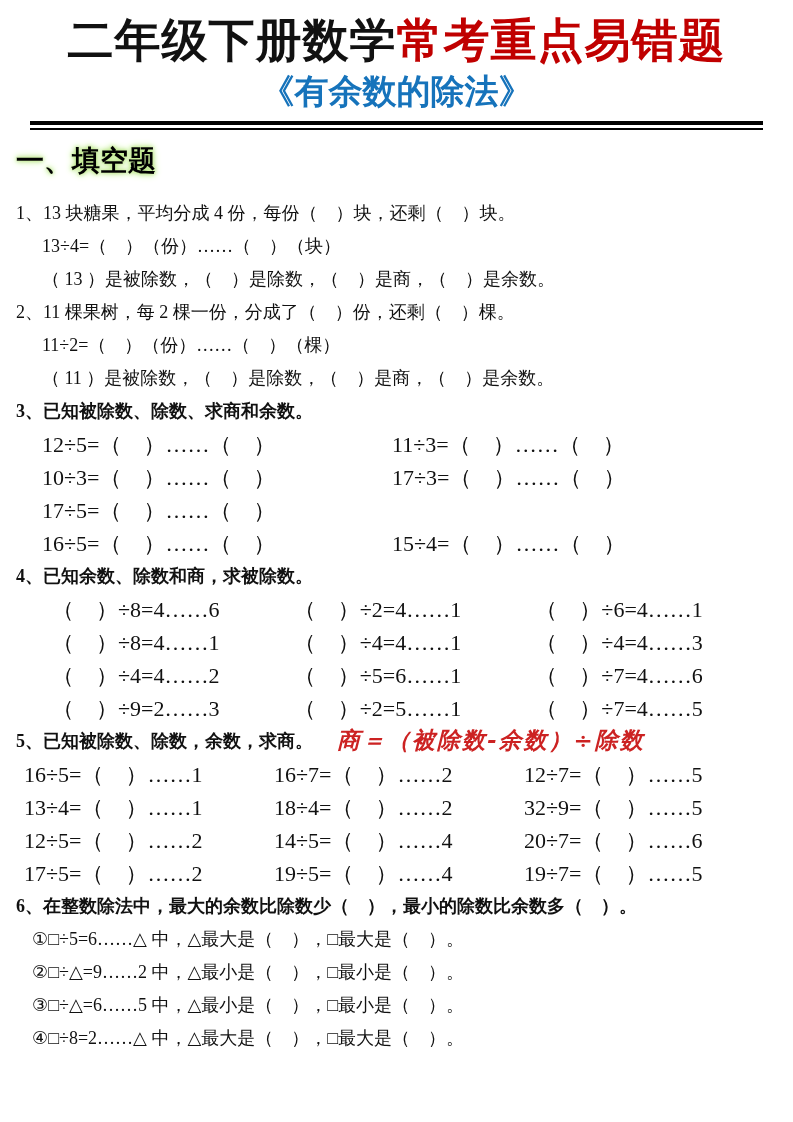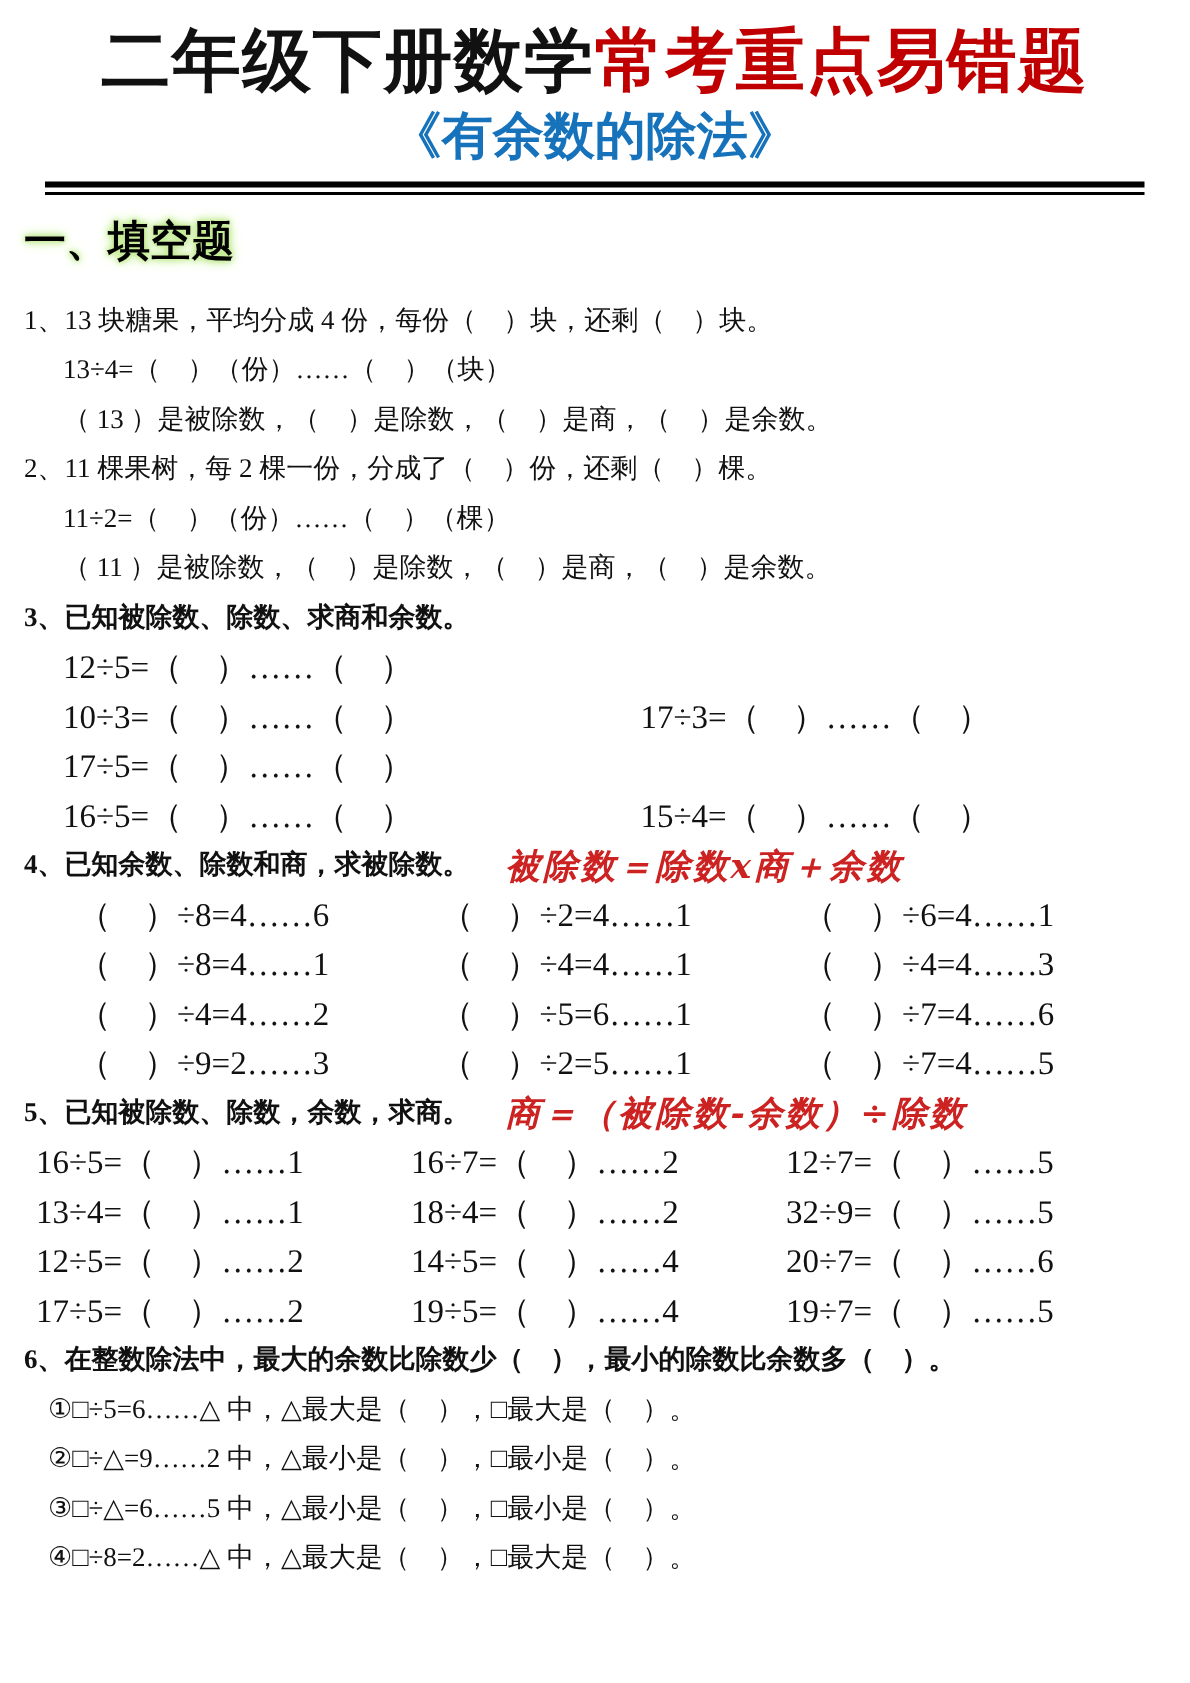--- a/index.html
+++ b/index.html
@@ -24,27 +24,27 @@
   }
   .section-heading{
     display:inline-block;font-size:28px;font-weight:bold;color:#000;
     margin:12px 0 17px 0;
     text-shadow:0 0 2px #d3f3a6,0 0 4px #a8dd6e,0 0 7px #c9f09a,0 0 10px #dff7c0;
   }
   .line{font-size:18px;line-height:33px;white-space:nowrap;}
   .bold{font-weight:bold;}
   .indent1{padding-left:26px;}
   .indent2{padding-left:16px;}
-  .hdr-row{display:flex;align-items:flex-end;}
+  .hdr-row{display:flex;align-items:flex-start;}
   .note{
     color:#CC2222;font-size:23px;font-weight:bold;font-style:italic;
     letter-spacing:2px;padding-left:24px;
     font-family:"DejaVu Serif","Liberation Serif",serif;
   }
-  .row2{display:flex;padding-left:26px;justify-content:space-between;}
+  .row2{display:flex;padding-left:26px;}
   .row2 .cell{width:350px;}
   .row3{display:flex;padding-left:36px;}
   .row3 .cell{width:242px;}
   .row3q5{display:flex;padding-left:8px;}
   .row3q5 .cell{width:250px;}
   .cell{font-size:22px;line-height:33px;white-space:nowrap;}
 </style>
 </head>
 <body>
 
@@ -67,37 +67,37 @@
 
   
   <div class="line">2、11 棵果树，每 2 棵一份，分成了（　）份，还剩（　）棵。</div>
   <div class="line indent1">11÷2=（　）（份）……（　）（棵）</div>
   <div class="line indent1">（ 11 ）是被除数，（　）是除数，（　）是商，（　）是余数。</div>
 
   
   <div class="line bold">3、已知被除数、除数、求商和余数。</div>
   <div class="row2">
     <span class="cell">12÷5=（　）……（　）</span>
+    <span class="cell">11÷3=（　）……（　）</span>
   </div>
   <div class="row2">
     <span class="cell">10÷3=（　）……（　）</span>
     <span class="cell">17÷3=（　）……（　）</span>
   </div>
   <div class="row2">
     <span class="cell">17÷5=（　）……（　）</span>
   </div>
   <div class="row2">
     <span class="cell">16÷5=（　）……（　）</span>
     <span class="cell">15÷4=（　）……（　）</span>
   </div>
 
   
   <div class="hdr-row">
     <span class="line bold">4、已知余数、除数和商，求被除数。</span>
-    <span class="note">被除数＝除数x商＋余数</span>
   </div>
   <div class="row3">
     <span class="cell">（　）÷8=4……6</span>
     <span class="cell">（　）÷2=4……1</span>
     <span class="cell">（　）÷6=4……1</span>
   </div>
   <div class="row3">
     <span class="cell">（　）÷8=4……1</span>
     <span class="cell">（　）÷4=4……1</span>
     <span class="cell">（　）÷4=4……3</span>

